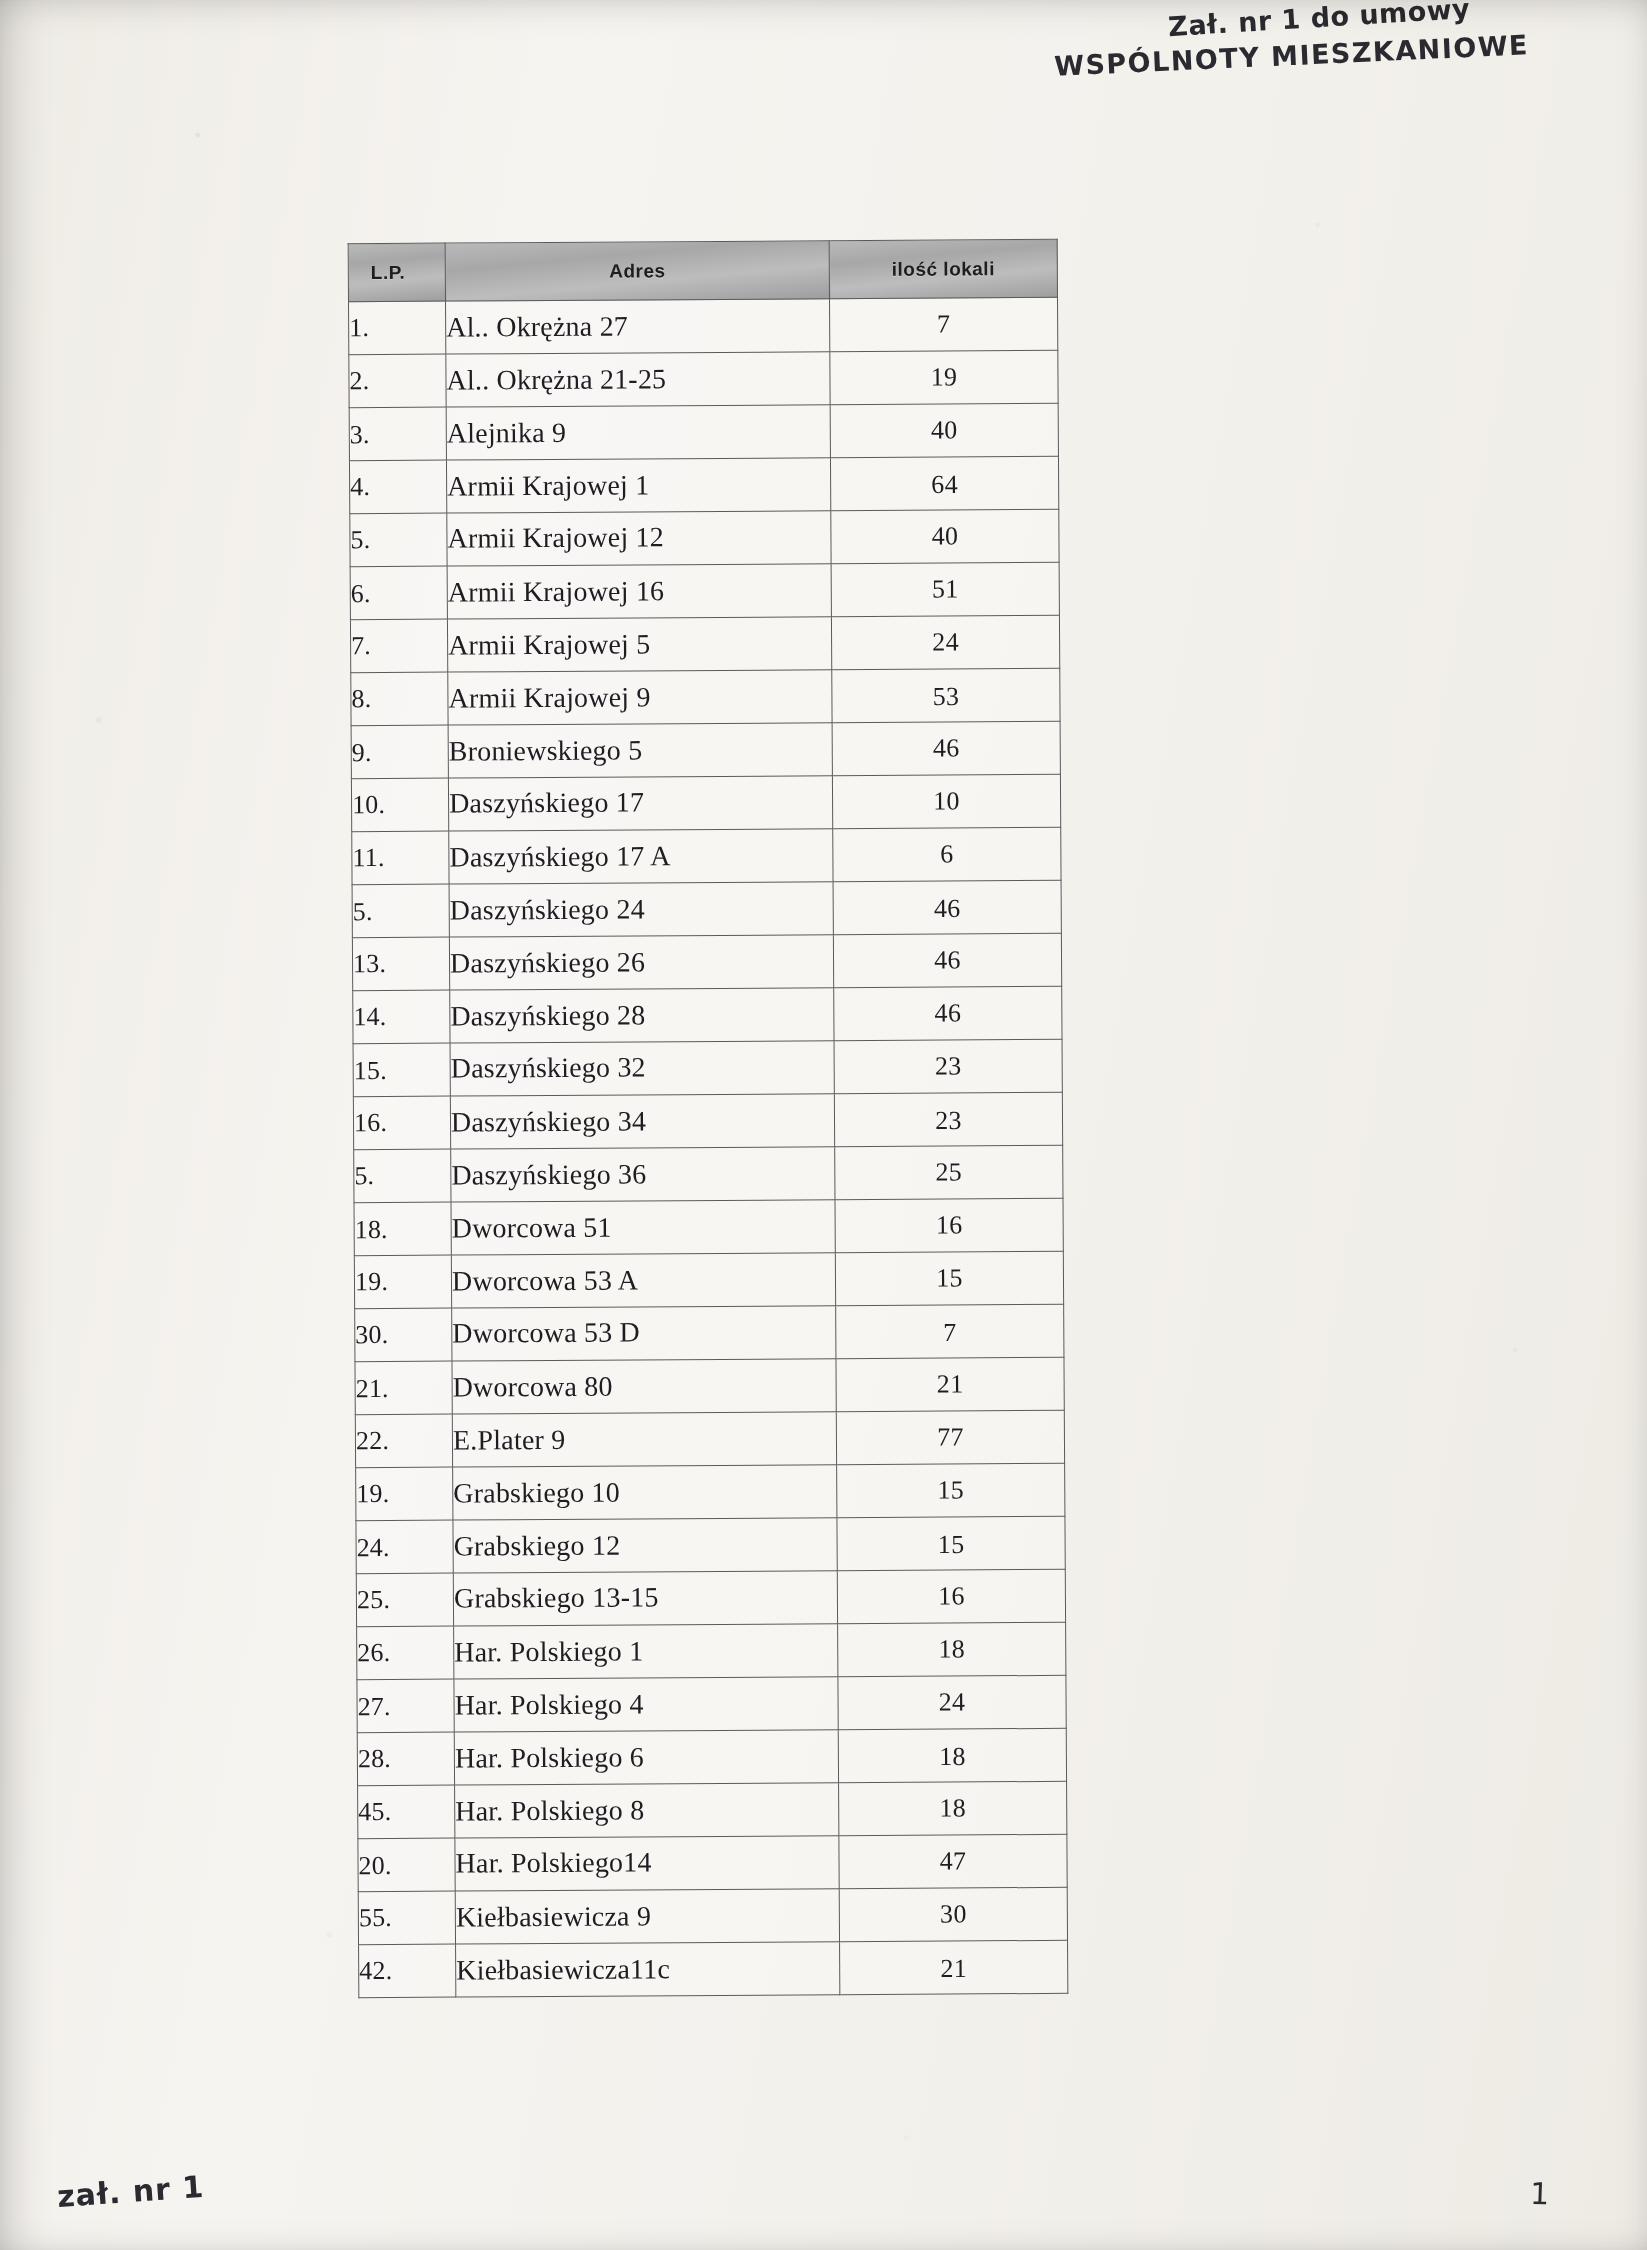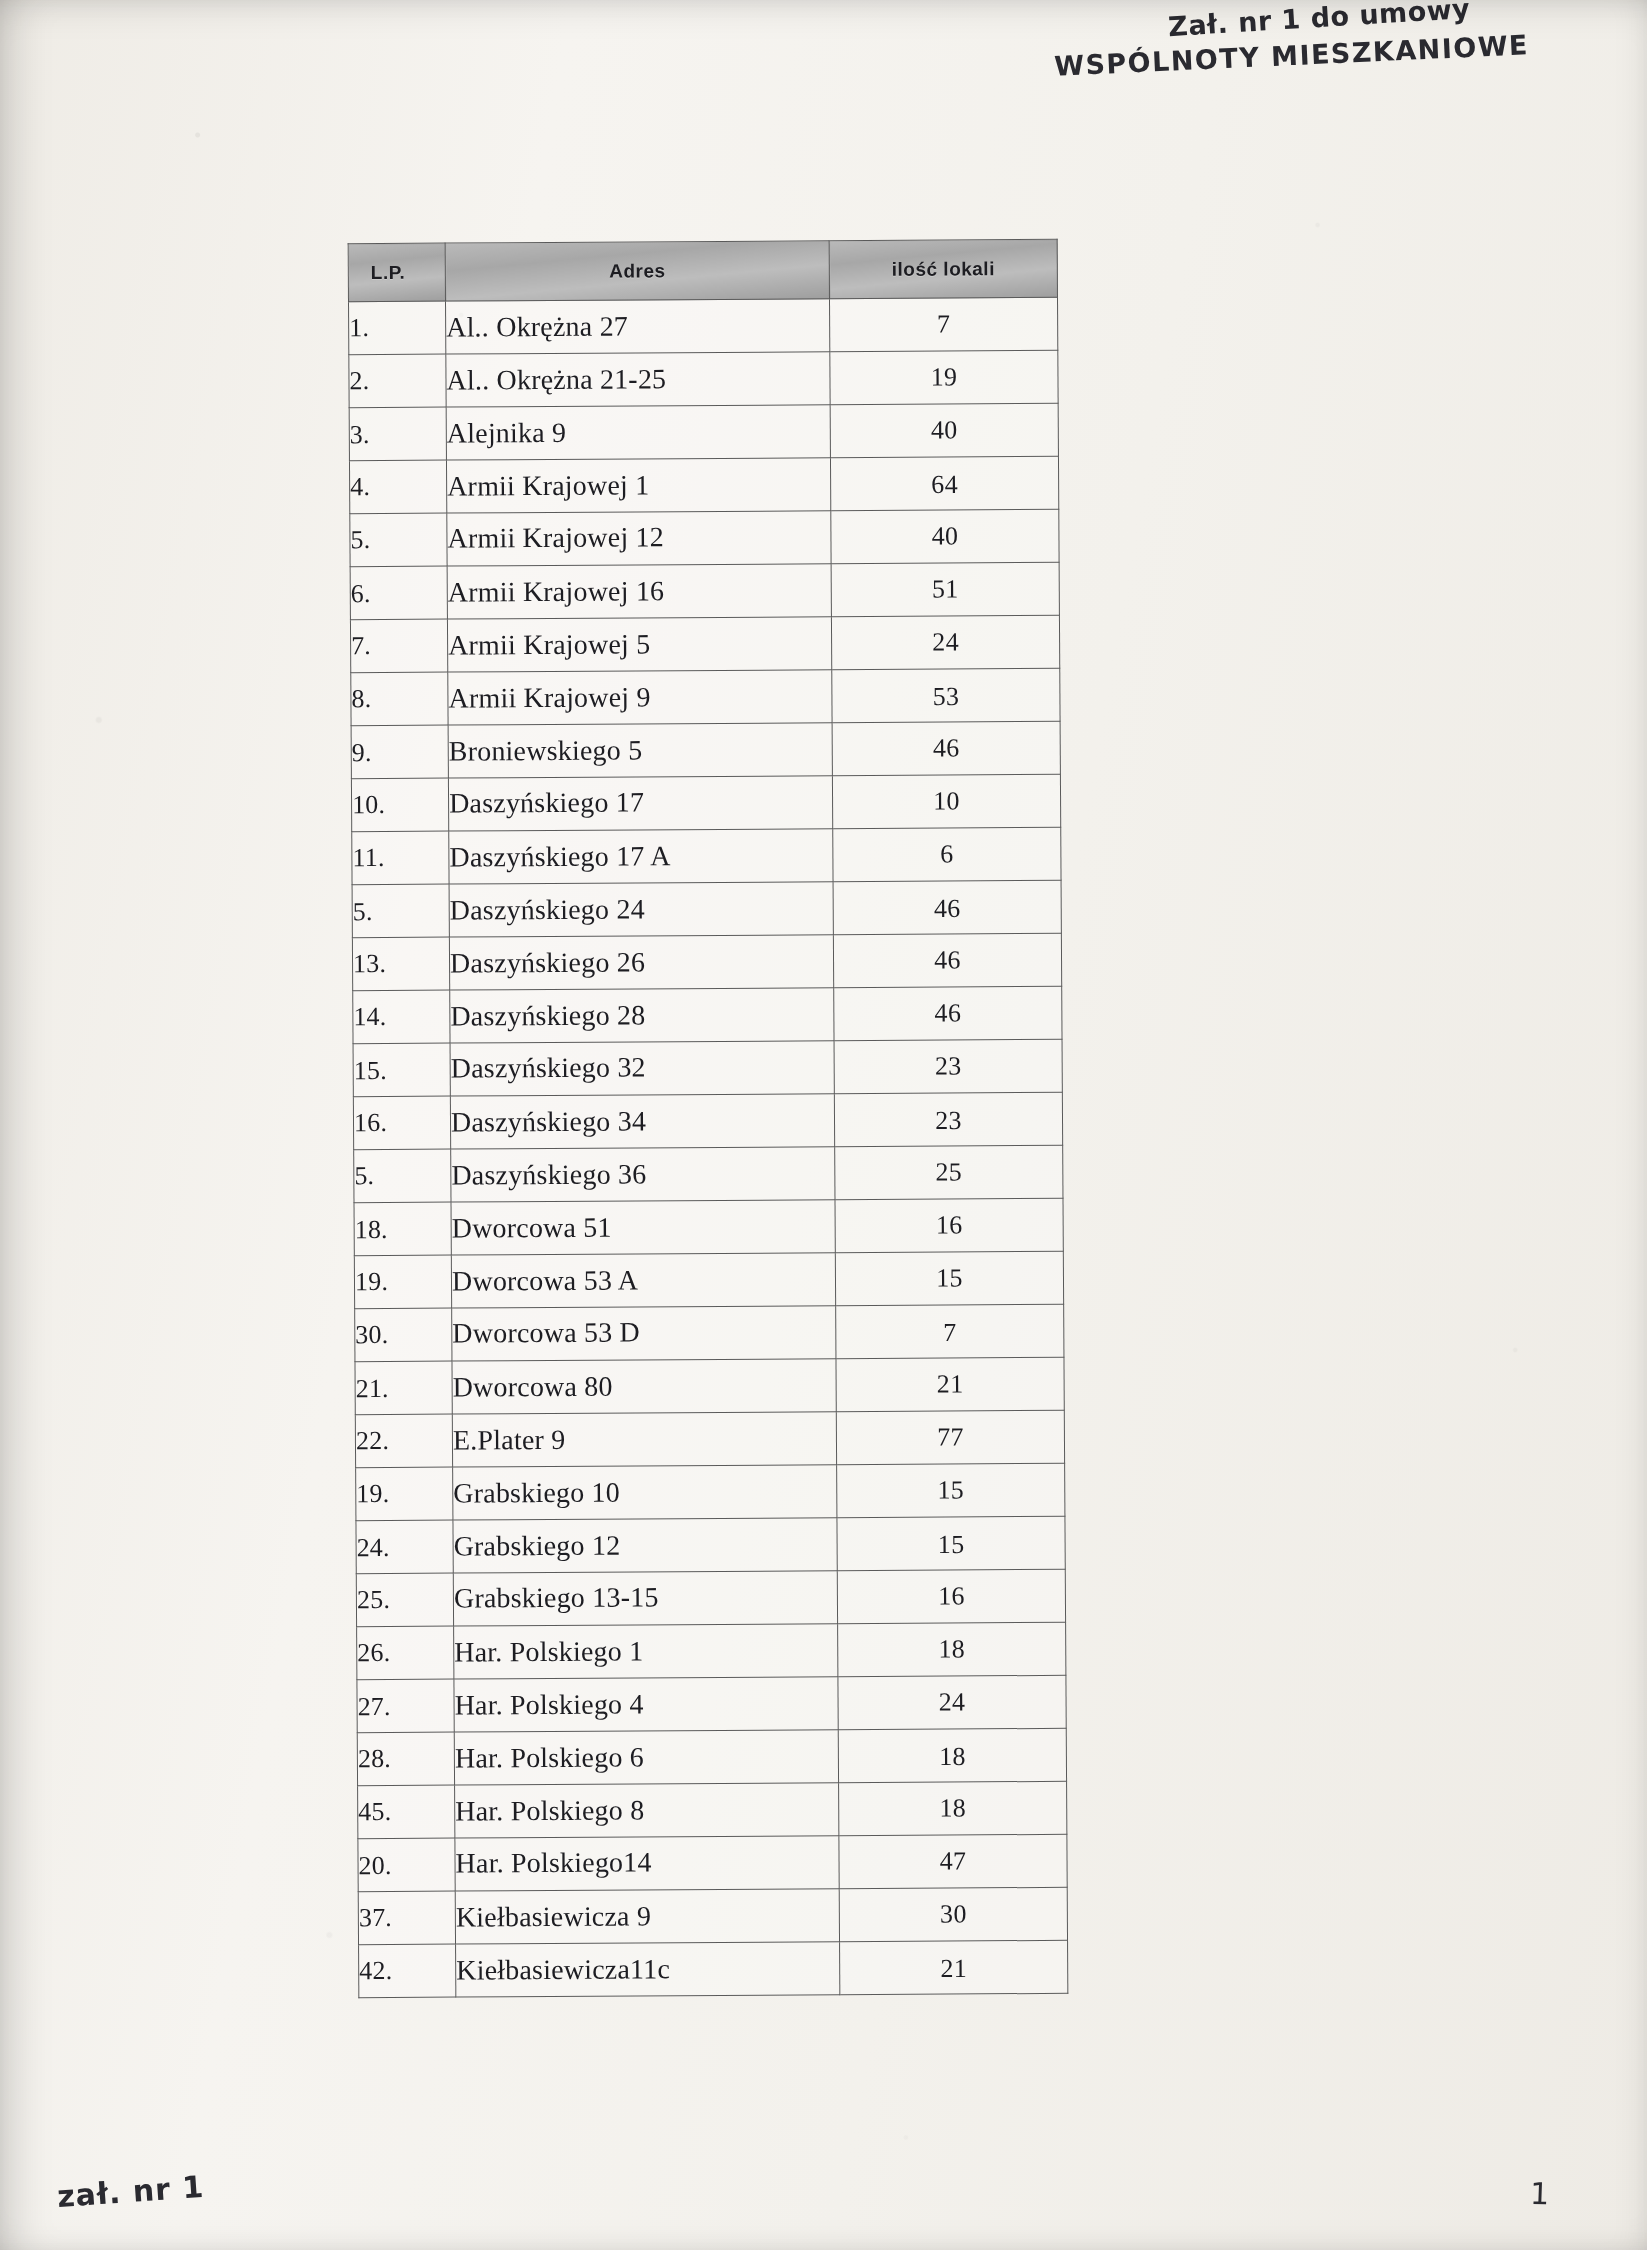--- a/index.html
+++ b/index.html
@@ -303,21 +303,21 @@
           <td class="lp">45.</td>
           <td class="adres">Har. Polskiego 8</td>
           <td class="ilosc">18</td>
         </tr>
         <tr>
           <td class="lp">20.</td>
           <td class="adres">Har. Polskiego14</td>
           <td class="ilosc">47</td>
         </tr>
         <tr>
-          <td class="lp">37.</td>
+          <td class="lp">55.</td>
           <td class="adres">Kiełbasiewicza 9</td>
           <td class="ilosc">30</td>
         </tr>
         <tr>
           <td class="lp">42.</td>
           <td class="adres">Kiełbasiewicza11c</td>
           <td class="ilosc">21</td>
         </tr>
       </tbody>
   </table>

